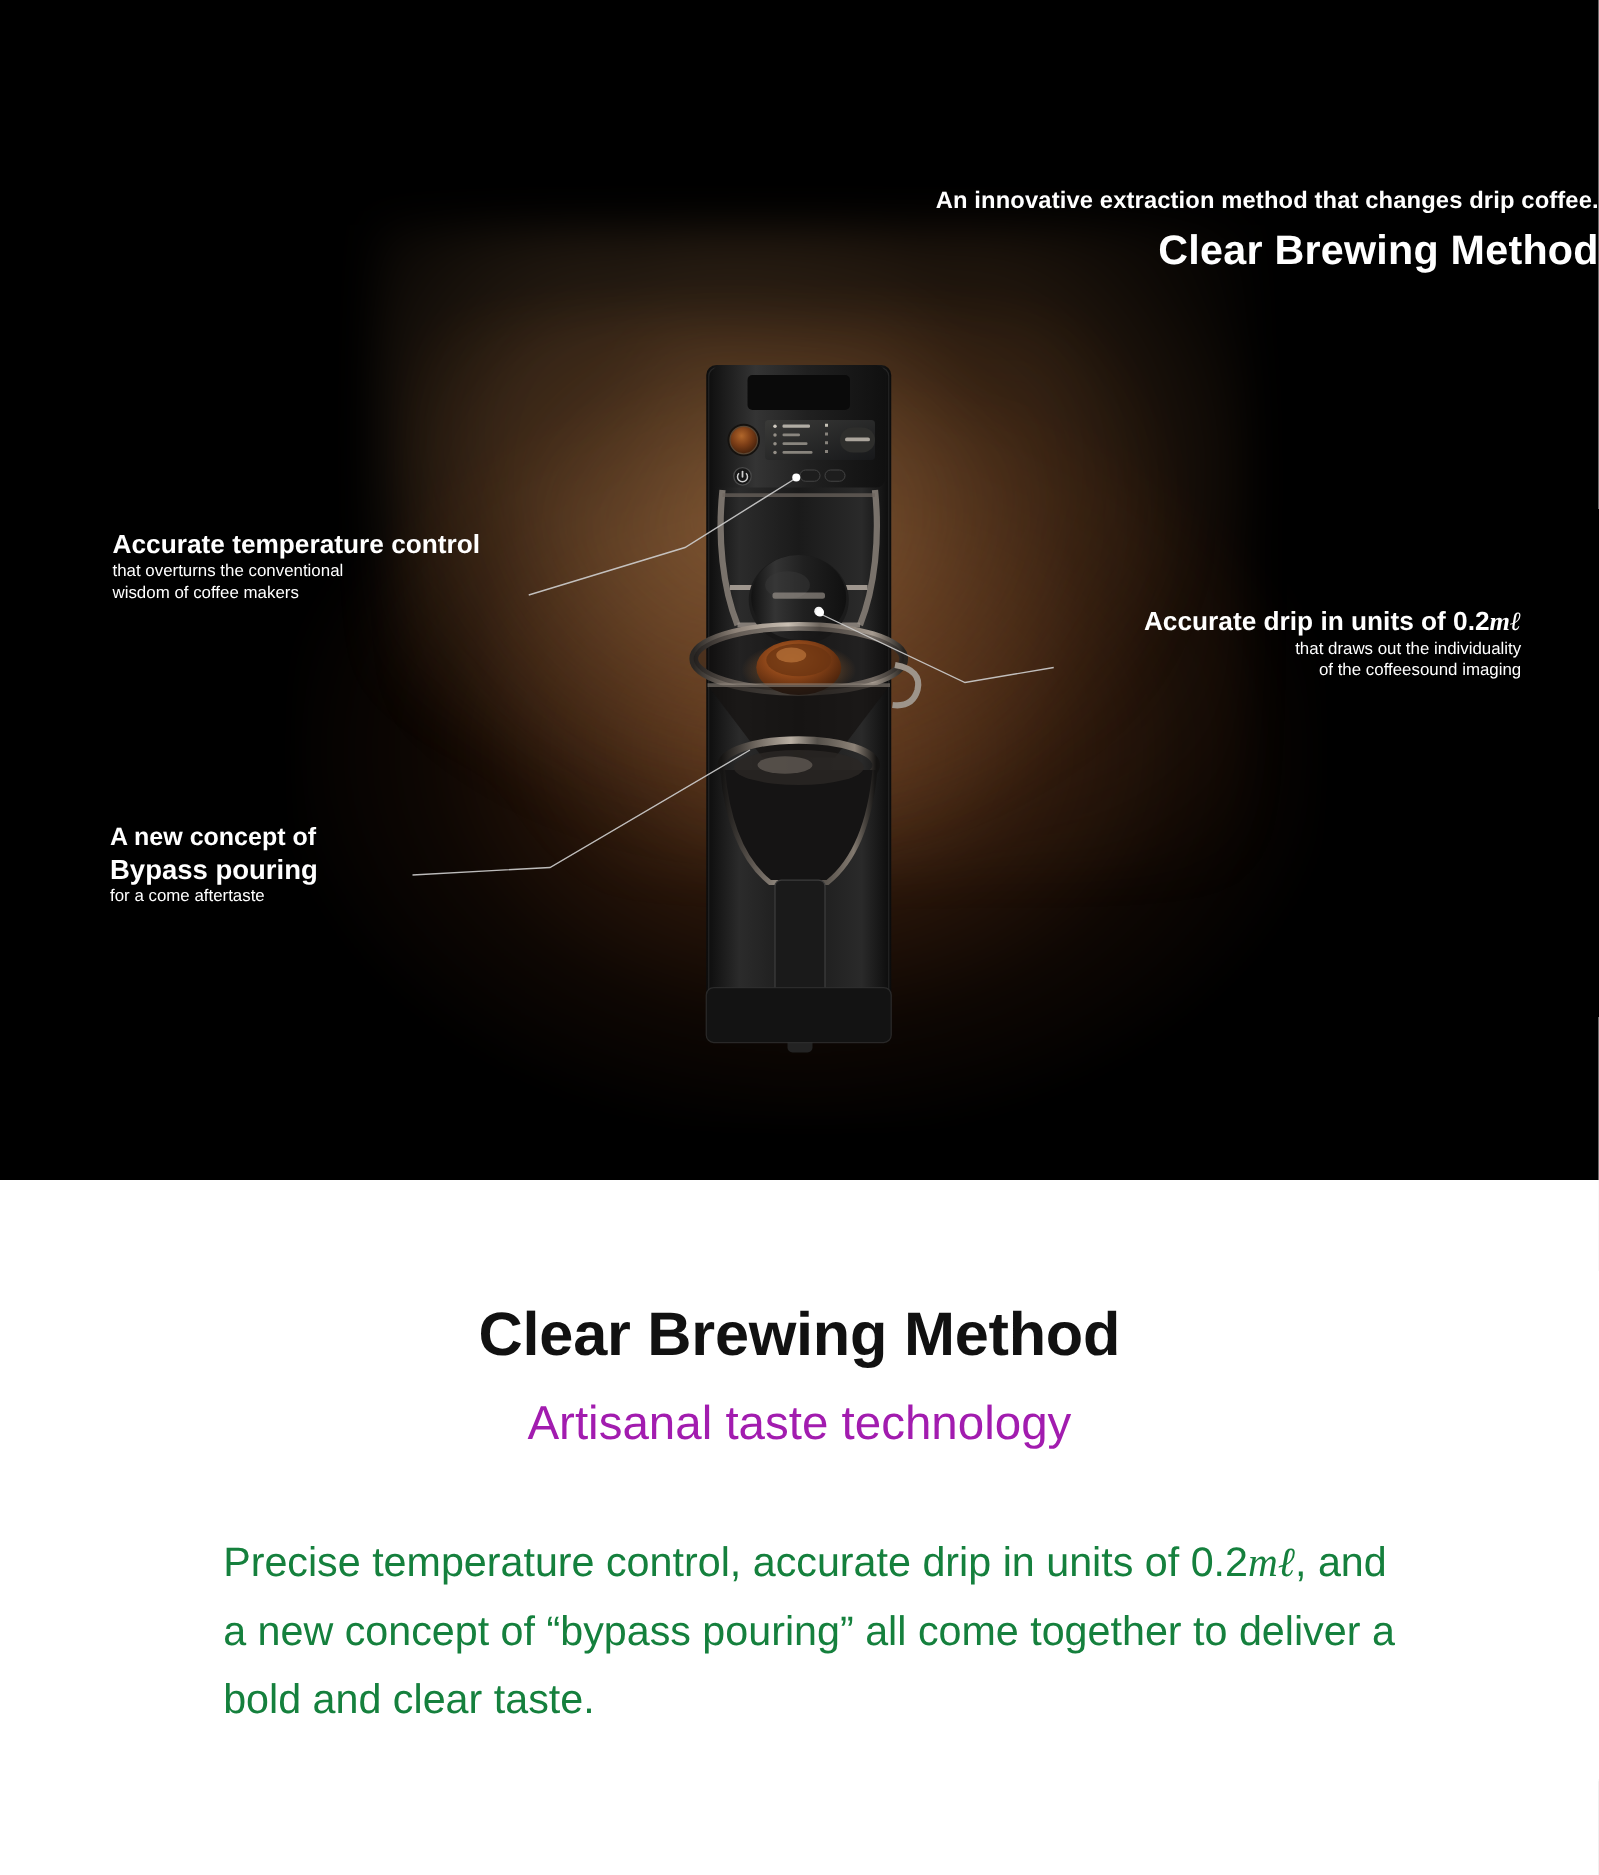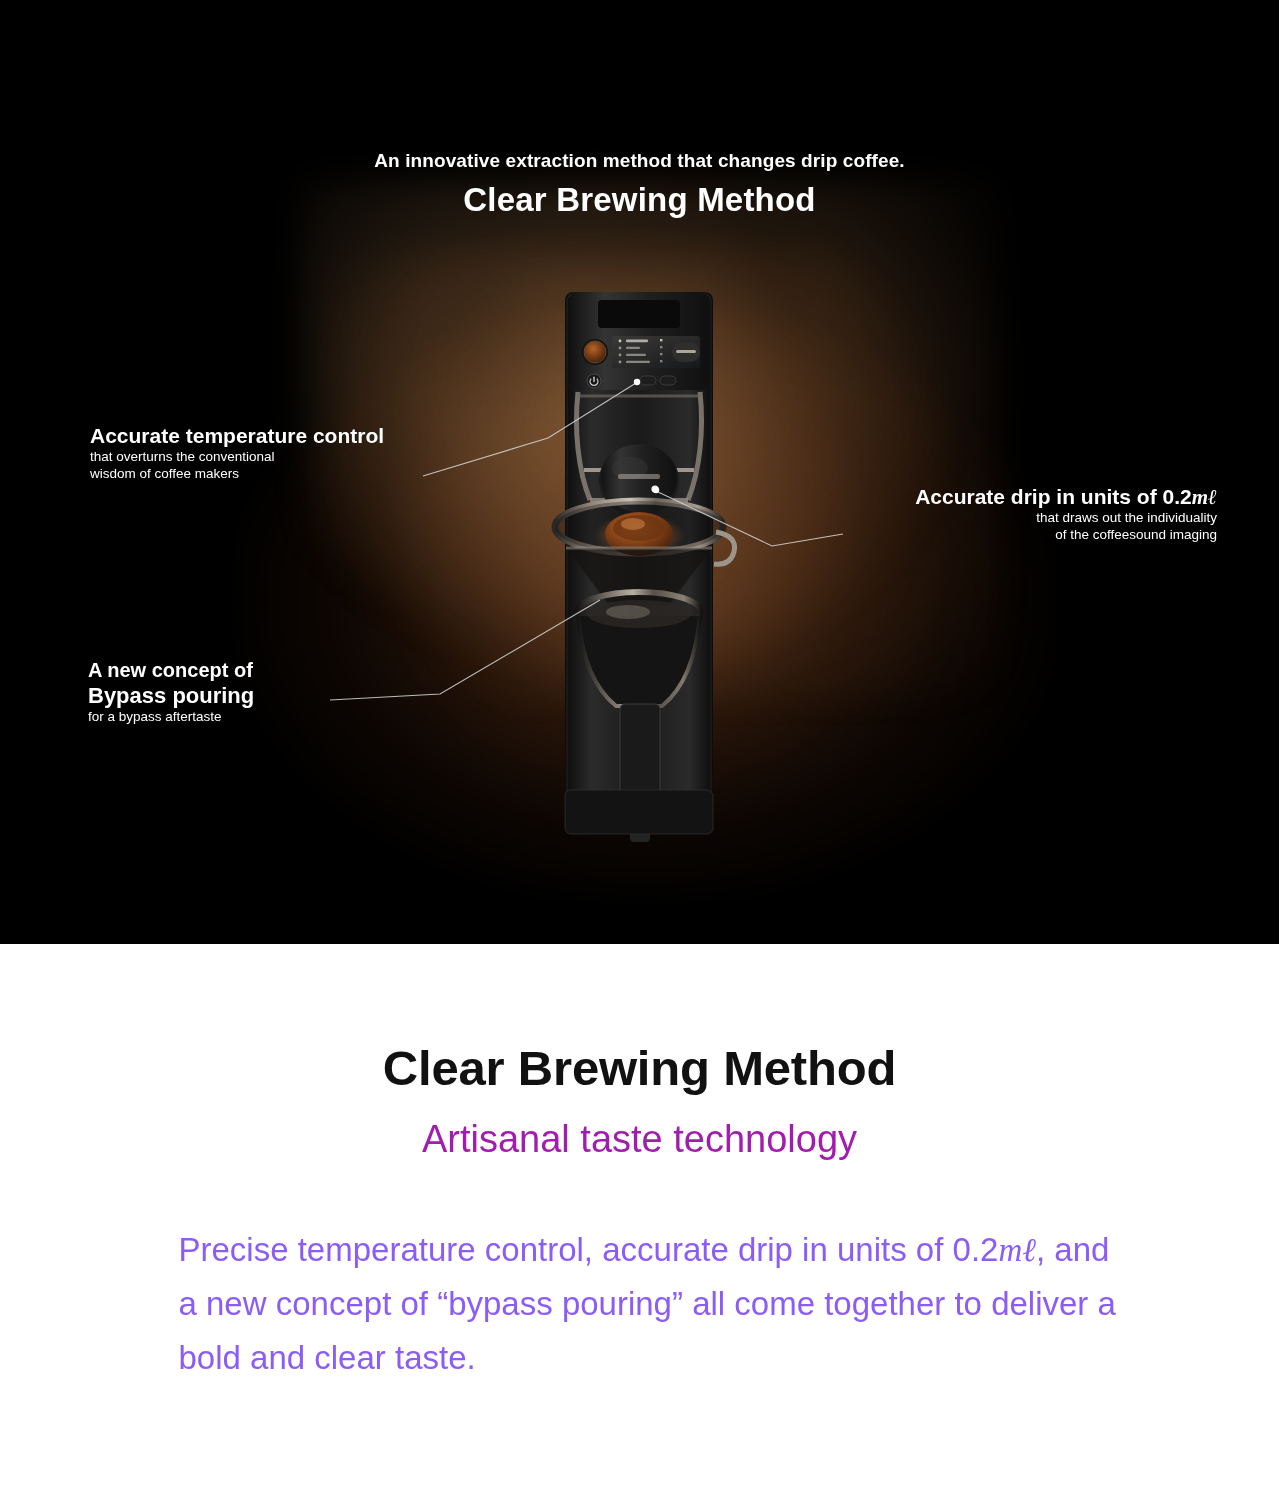--- a/index.html
+++ b/index.html
@@ -58,21 +58,21 @@
       radial-gradient(circle at 74% 58%, rgba(150,92,50,0.14) 0 14%, rgba(0,0,0,0) 46%);
     filter: blur(16px);
     pointer-events: none;
   }
 
   
   .hero-head {
     position: absolute;
     top: 150px;
     width: 100%;
-    text-align: center;
+    text-align: right;
     color: #ffffff;
     z-index: 6;
   }
   .hero-kicker {
     font-size: 19px;
     font-weight: bold;
     letter-spacing: .1px;
   }
   .hero-title {
     margin-top: 9px;
@@ -131,21 +131,21 @@
     font-size: 38px;
     font-weight: normal;
     color: #a21caf;
   }
   .lower p {
     margin: 62px auto 0;
     width: 990px;
     text-align: left;
     font-size: 33px;
     line-height: 1.62;
-    color: #8b5cf6;
+    color: #15803d;
     padding-left: 34px;
   }
 </style>
 </head>
 <body>
 
 <div class="page">
 
   <section class="hero">
     <div class="glow-a"></div>
@@ -294,21 +294,21 @@
 
     <div class="callout" id="callout-drip">
       <div class="big"><span>Accurate drip in units of 0.2</span><span class="ml">mℓ</span></div>
       <div class="small">that draws out the individuality</div>
       <div class="small">of the coffeesound imaging</div>
     </div>
 
     <div class="callout" id="callout-bypass">
       <div class="tiny">A new concept of</div>
       <div class="big">Bypass pouring</div>
-      <div class="small">for a bypass aftertaste</div>
+      <div class="small">for a come aftertaste</div>
     </div>
   </section>
 
   <section class="lower">
     <h2>Clear Brewing Method</h2>
     <h3>Artisanal taste technology</h3>
     <p><span>Precise temperature control, accurate drip in units of 0.2</span><span class="ml">mℓ</span><span>, and a new concept of “bypass pouring” all come together to deliver a bold and clear taste.</span></p>
   </section>
 
 </div>

